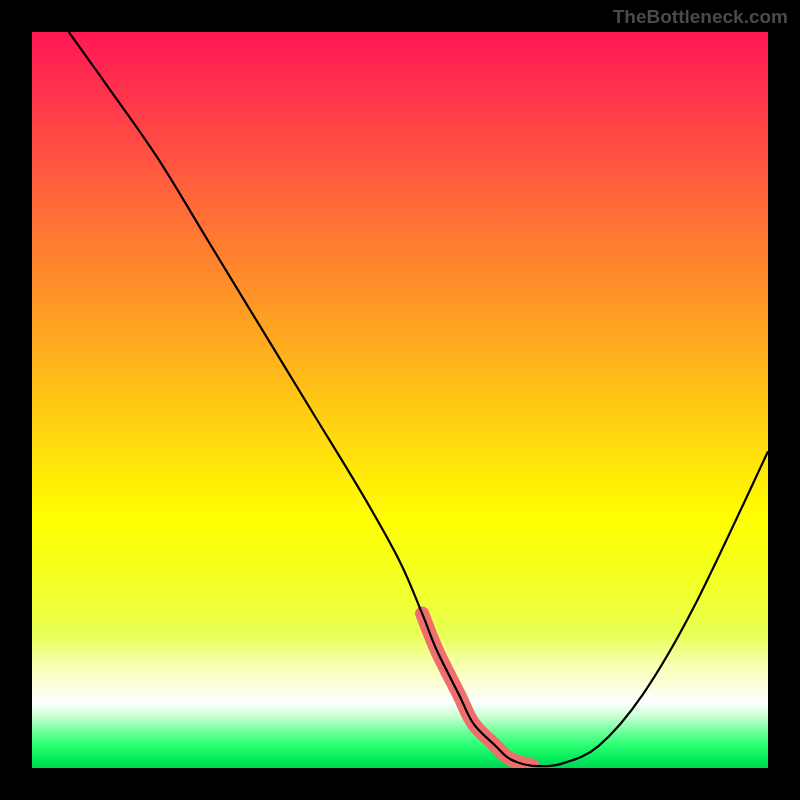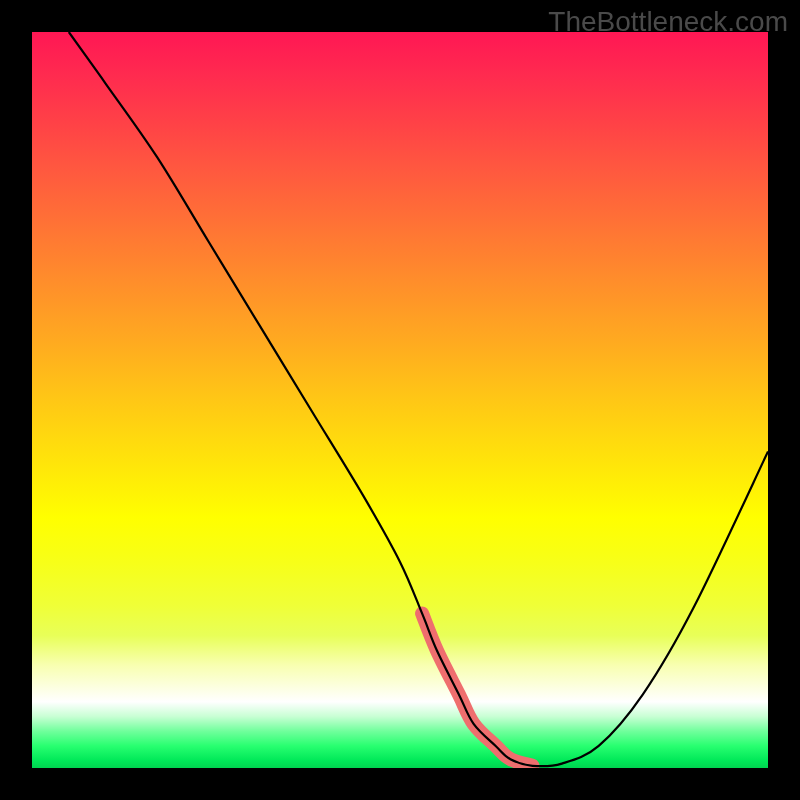--- a/index.html
+++ b/index.html
@@ -1,18 +1,18 @@
 <!DOCTYPE html>
 <html><head>
 <meta charset="utf-8">
 <style>
   * { margin: 0; padding: 0; box-sizing: border-box; }
   body { width: 800px; height: 800px; overflow: hidden; font-family: Arial, sans-serif; }
   .outer { width: 800px; height: 800px; background: #000; position: relative; }
-  .watermark { position: absolute; top: 6px; right: 12px; color: #4a4a4a; font-size: 28px; font-weight: 400; z-index: 10; }
+  .watermark { position: absolute; top: 6px; right: 12px; color: #4a4a4a; font-size: 19px; font-weight: 700; z-index: 10; }
   .plot { position: absolute; left: 32px; top: 32px; width: 736px; height: 736px; }
   .gradient { position: absolute; inset: 0; background: linear-gradient(to bottom,
       #ff1754 0%, #ff2b4f 6%, #ff4047 12%, #ff5640 18%, #ff6b38 24%,
       #ff8030 30%, #ff9528 36%, #ffaa20 42%, #ffc018 48%, #ffd510 54%,
       #ffea08 60%, #ffff00 66%, #f7ff18 72%, #efff38 78%, #e8ff58 82%,
       #f8ffb0 86%, #fcffe0 89%, #ffffff 91%, #c8ffd4 93%,
       #70ff9c 95%, #28ff70 97%, #00e858 99%, #00d450 100%); }
   .curve { position: absolute; inset: 0; }
   .marker { position: absolute; inset: 0; }
 </style>

